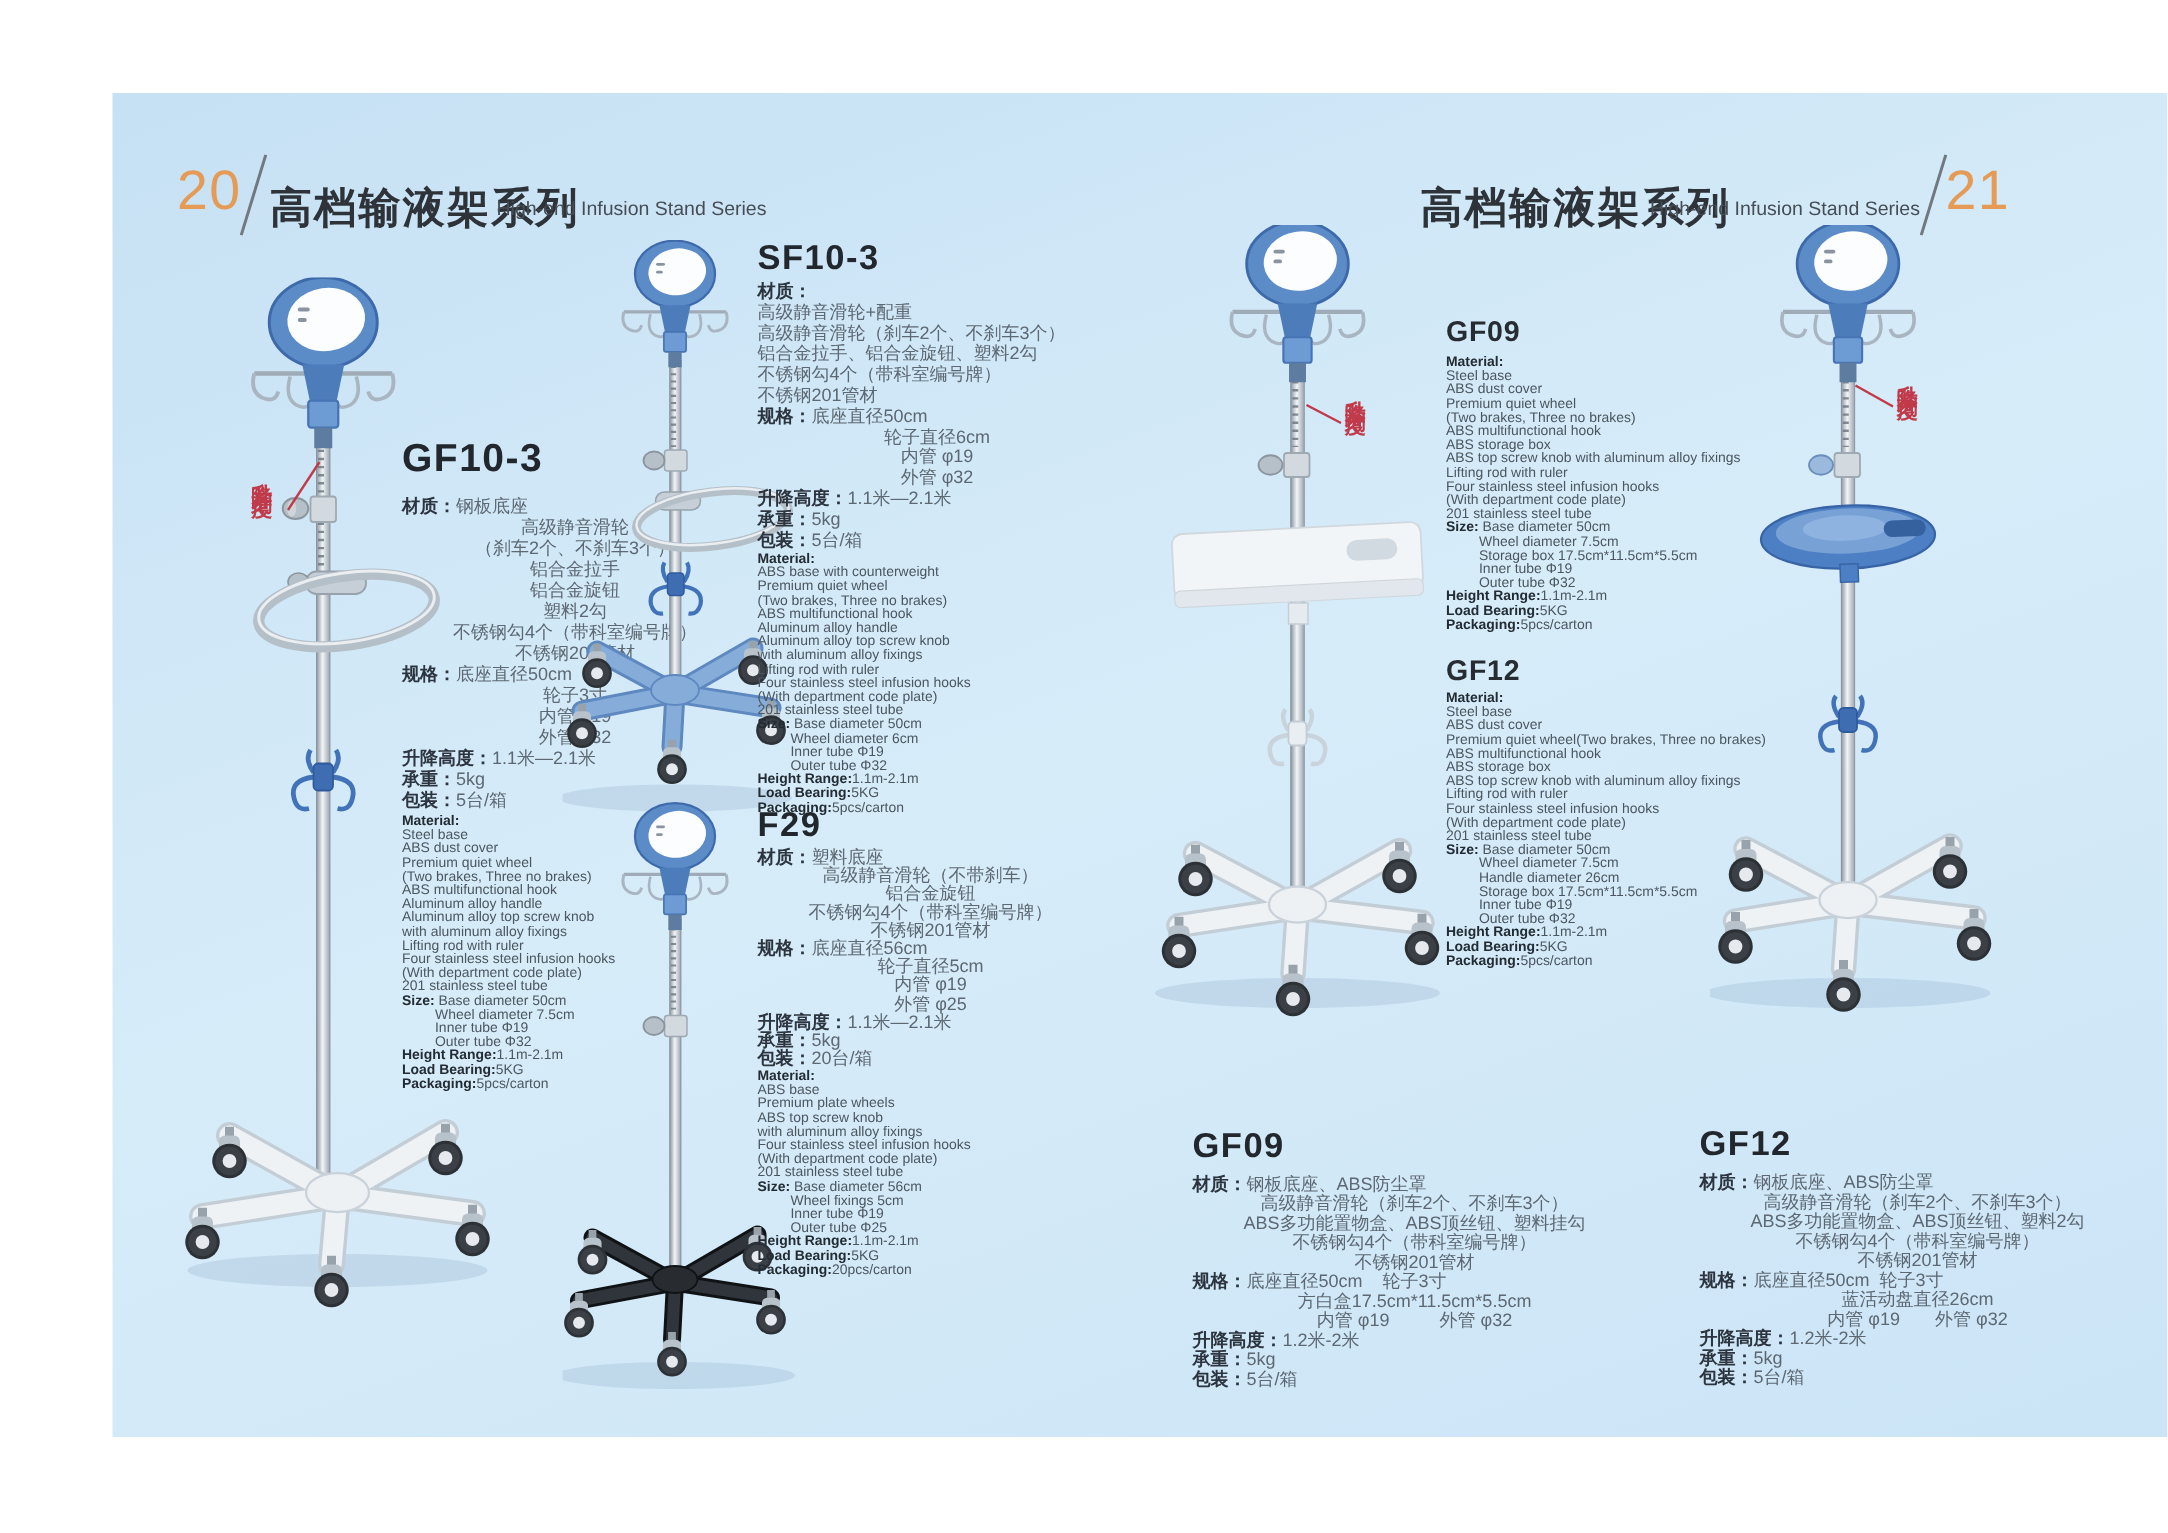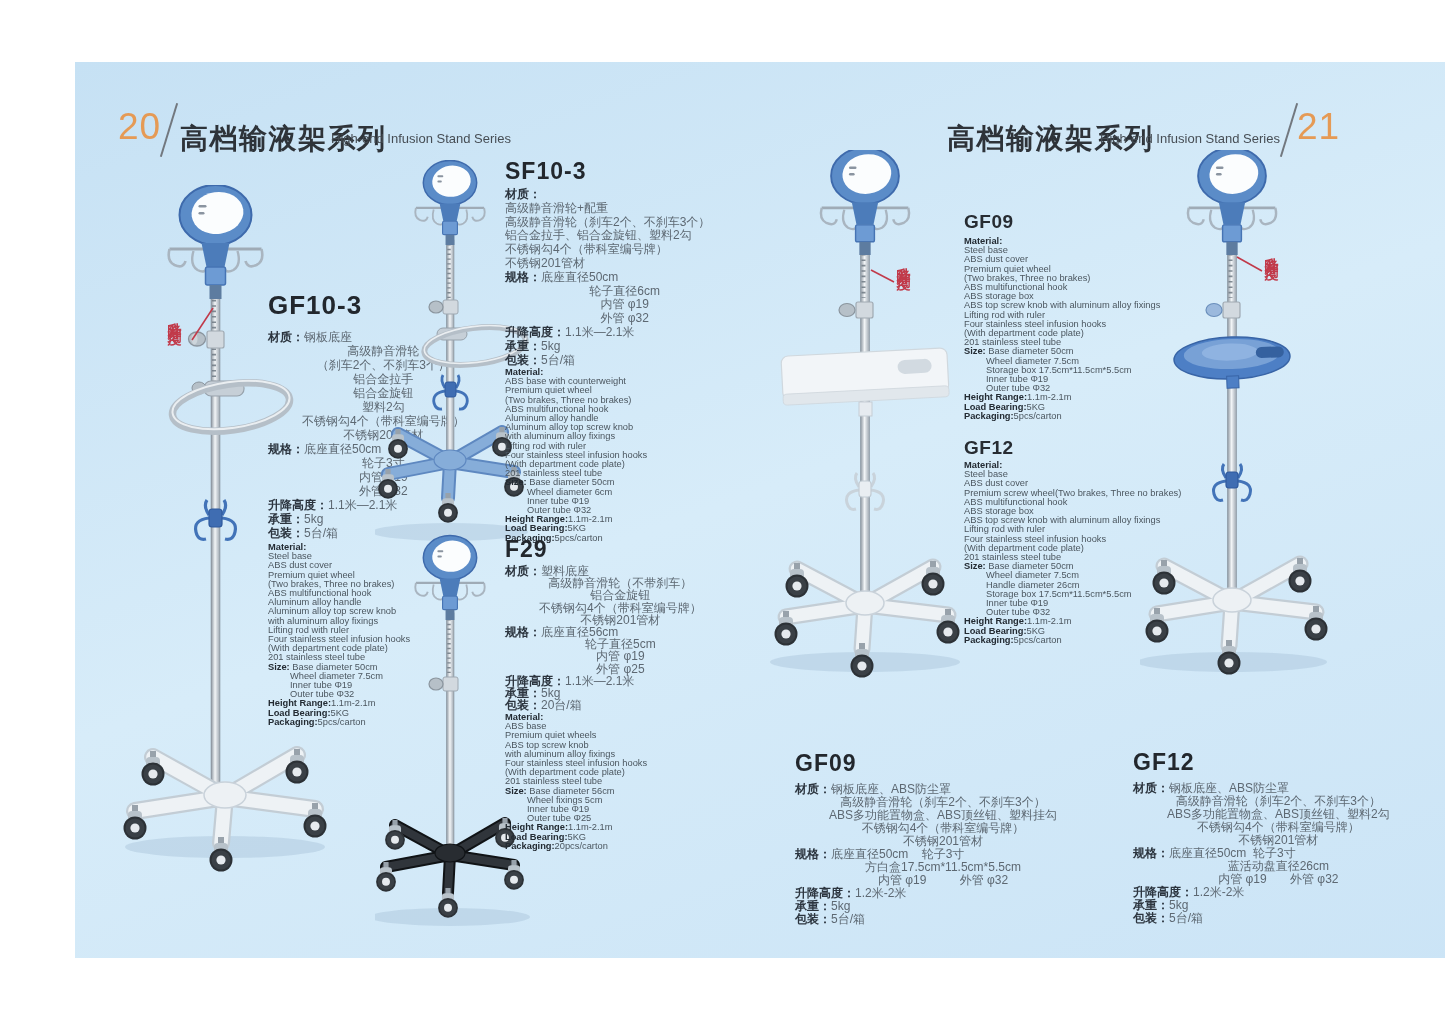--- a/index.html
+++ b/index.html
@@ -262,21 +262,21 @@
         <div class="ln i1"><b class="lb"></b><span>轮子直径5cm</span></div>
         <div class="ln i1"><b class="lb"></b><span>内管 φ19</span></div>
         <div class="ln i1"><b class="lb"></b><span>外管 φ25</span></div>
         <div class="ln"><b class="lb">升降高度：</b><span>1.1米—2.1米</span></div>
         <div class="ln"><b class="lb">承重：</b><span>5kg</span></div>
         <div class="ln"><b class="lb">包装：</b><span>20台/箱</span></div>
       </div>
   <div class="abs en" style="left:430px;top:651px;">
         <div class="ln"><b class="lb">Material:</b><span></span></div>
         <div class="ln"><b class="lb"></b><span>ABS base</span></div>
-        <div class="ln"><b class="lb"></b><span>Premium quiet wheels</span></div>
+        <div class="ln"><b class="lb"></b><span>Premium plate wheels</span></div>
         <div class="ln"><b class="lb"></b><span>ABS top screw knob</span></div>
         <div class="ln"><b class="lb"></b><span>with aluminum alloy fixings</span></div>
         <div class="ln"><b class="lb"></b><span>Four stainless steel infusion hooks</span></div>
         <div class="ln"><b class="lb"></b><span>(With department code plate)</span></div>
         <div class="ln"><b class="lb"></b><span>201 stainless steel tube</span></div>
         <div class="ln"><b class="lb">Size:</b><span> Base diameter 56cm</span></div>
         <div class="ln i2"><b class="lb"></b><span>Wheel fixings 5cm</span></div>
         <div class="ln i2"><b class="lb"></b><span>Inner tube Φ19</span></div>
         <div class="ln i2"><b class="lb"></b><span>Outer tube Φ25</span></div>
         <div class="ln"><b class="lb">Height Range:</b><span>1.1m-2.1m</span></div>
@@ -345,21 +345,21 @@
         <div class="ln"><b class="lb">Height Range:</b><span>1.1m-2.1m</span></div>
         <div class="ln"><b class="lb">Load Bearing:</b><span>5KG</span></div>
         <div class="ln"><b class="lb">Packaging:</b><span>5pcs/carton</span></div>
       </div>
 
   <div class="abs t-sm" style="left:889px;top:375px;">GF12</div>
   <div class="abs en" style="left:889px;top:399px;">
         <div class="ln"><b class="lb">Material:</b><span></span></div>
         <div class="ln"><b class="lb"></b><span>Steel base</span></div>
         <div class="ln"><b class="lb"></b><span>ABS dust cover</span></div>
-        <div class="ln"><b class="lb"></b><span>Premium screw wheel(Two brakes, Three no brakes)</span></div>
+        <div class="ln"><b class="lb"></b><span>Premium quiet wheel(Two brakes, Three no brakes)</span></div>
         <div class="ln"><b class="lb"></b><span>ABS multifunctional hook</span></div>
         <div class="ln"><b class="lb"></b><span>ABS storage box</span></div>
         <div class="ln"><b class="lb"></b><span>ABS top screw knob with aluminum alloy fixings</span></div>
         <div class="ln"><b class="lb"></b><span>Lifting rod with ruler</span></div>
         <div class="ln"><b class="lb"></b><span>Four stainless steel infusion hooks</span></div>
         <div class="ln"><b class="lb"></b><span>(With department code plate)</span></div>
         <div class="ln"><b class="lb"></b><span>201 stainless steel tube</span></div>
         <div class="ln"><b class="lb">Size:</b><span> Base diameter 50cm</span></div>
         <div class="ln i2"><b class="lb"></b><span>Wheel diameter 7.5cm</span></div>
         <div class="ln i2"><b class="lb"></b><span>Handle diameter 26cm</span></div>

